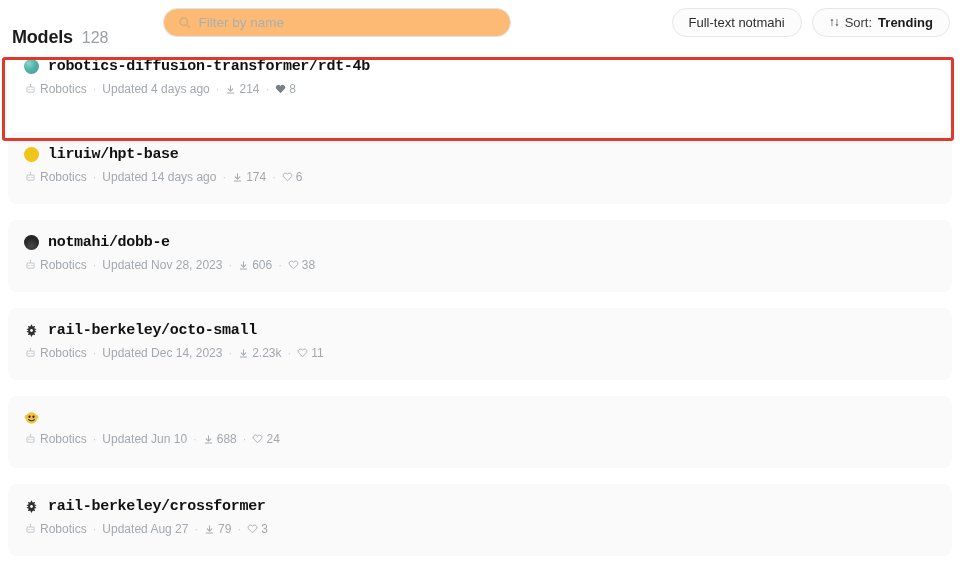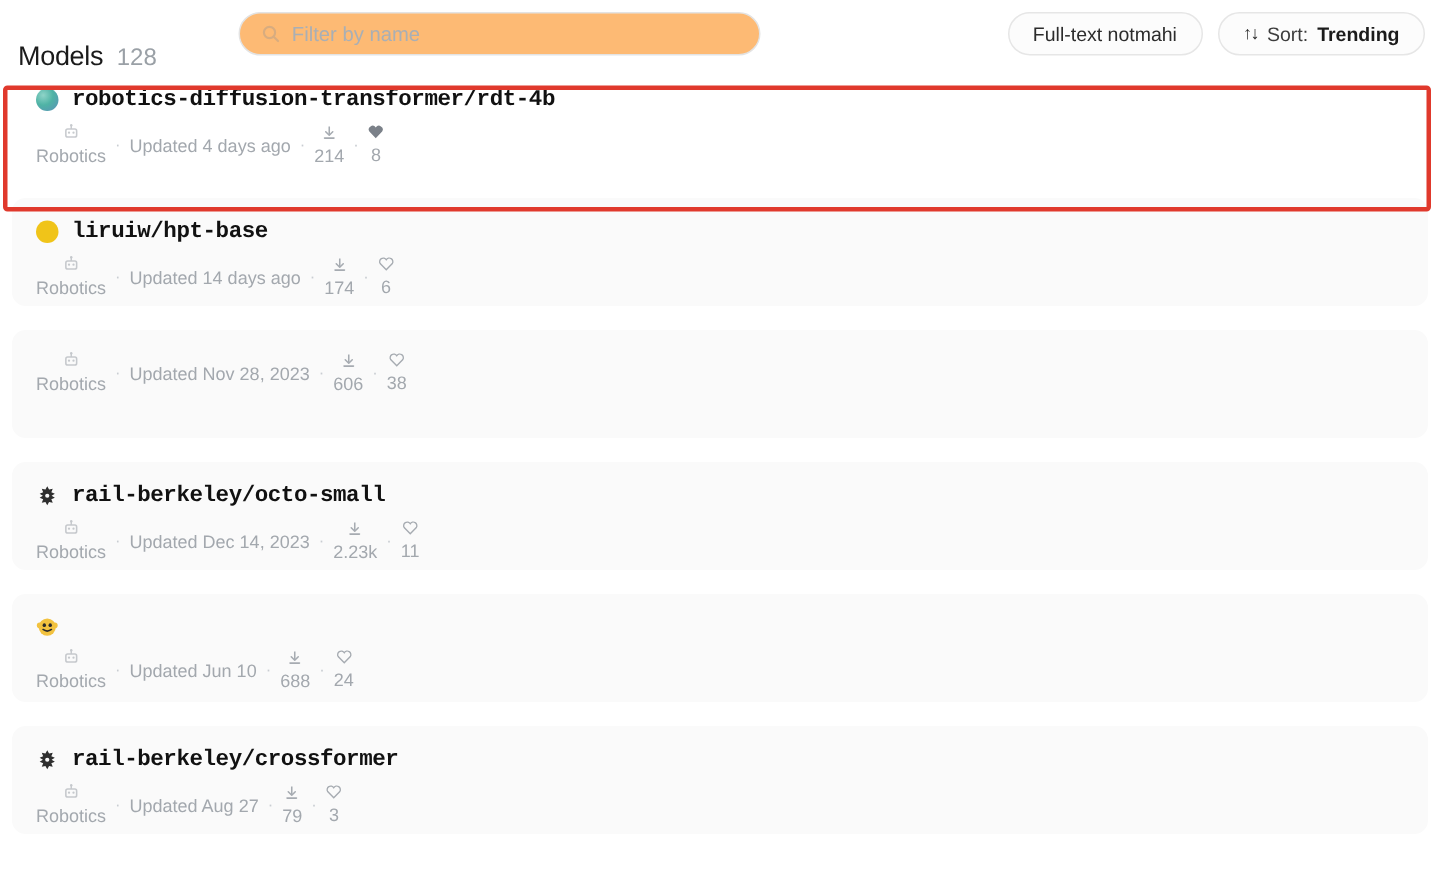--- a/index.html
+++ b/index.html
@@ -25,21 +25,21 @@
     position: relative;
   }
   .title-group {
     display: flex;
     align-items: baseline;
     gap: 9px;
     white-space: nowrap;
   }
   .page-title {
     font-size: 18px;
-    font-weight: normal;
+    font-weight: bold;
     color: #1b1b1b;
     letter-spacing: -0.2px;
     margin-top: 30px;
   }
   .page-count {
     font-size: 16px;
     color: #9aa0a6;
     font-weight: 400;
   }
 
@@ -128,21 +128,21 @@
   .row-meta {
     display: flex;
     align-items: center;
     gap: 5px;
     font-size: 12px;
     color: #a6abb1;
     white-space: nowrap;
   }
   .meta-sep { color: #c9cdd2; font-size: 11px; padding: 0 1px; }
   .meta-text { color: #a3a8ae; }
-  .meta-item { display: inline-flex; align-items: center; gap: 3px; flex-direction: column; }
+  .meta-item { display: inline-flex; align-items: center; gap: 3px; }
 
   
   .avatar {
     width: 15px;
     height: 15px;
     border-radius: 50%;
     flex: 0 0 15px;
     display: block;
     overflow: hidden;
   }
@@ -274,20 +274,24 @@
       <span class="meta-item">
         <svg class="heart-icon" viewBox="0 0 16 14">
           <path d="M8 12.6 L2.1 6.5 A3.2 3.2 0 0 1 8 2.9 A3.2 3.2 0 0 1 13.9 6.5 Z" fill="none" stroke="#a6abb1" stroke-width="1.3"></path>
         </svg>
         <span class="meta-text">6</span>
       </span>
     </div>
   </div>
 
   <div class="model-card">
+    <div class="row-top">
+      <span class="avatar dark"></span>
+      <span class="model-name">notmahi/dobb-e</span>
+    </div>
     <div class="row-meta">
       <span class="meta-item">
         <svg class="tag-icon" viewBox="0 0 16 16">
           <rect x="3.2" y="5.4" width="9.6" height="7" rx="1.6" fill="none" stroke="#a6abb1" stroke-width="1.4"></rect>
           <circle cx="6" cy="8.6" r="1" fill="#a6abb1"></circle>
             <circle cx="10" cy="8.6" r="1" fill="#a6abb1"></circle>
           <line x1="8" y1="2.3" x2="8" y2="5.4" stroke="#a6abb1" stroke-width="1.3"></line>
           <circle cx="8" cy="2" r="1.1" fill="#a6abb1"></circle>
         </svg>
         <span class="meta-text">Robotics</span>

